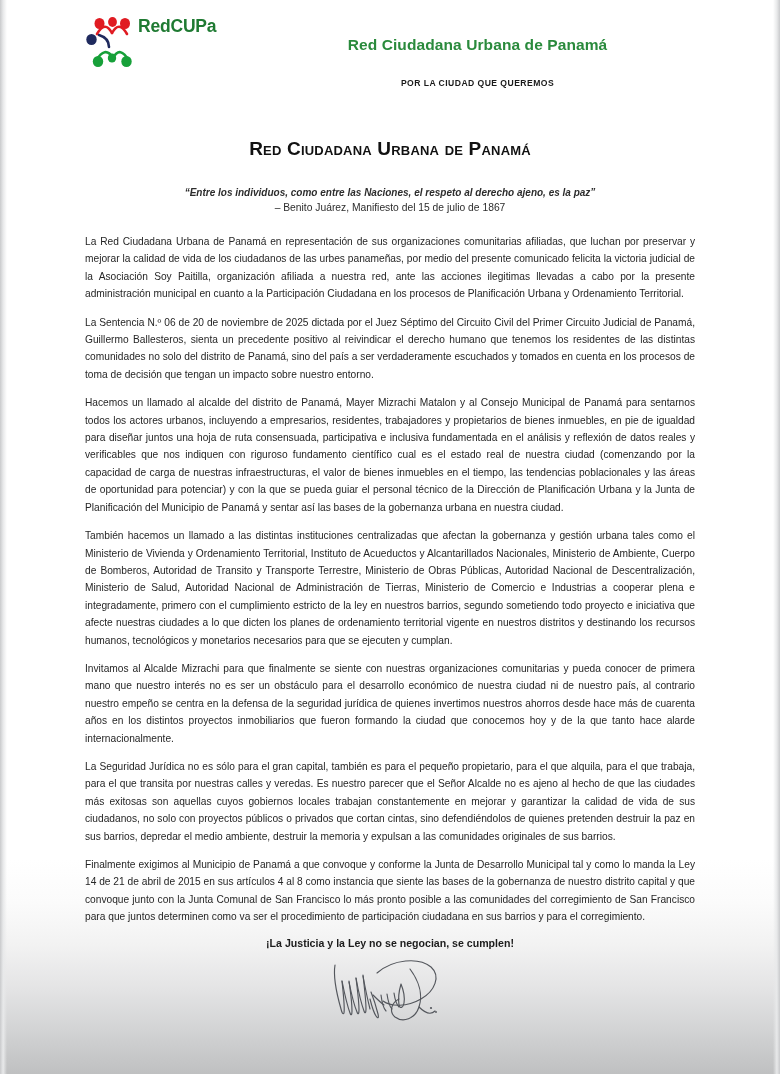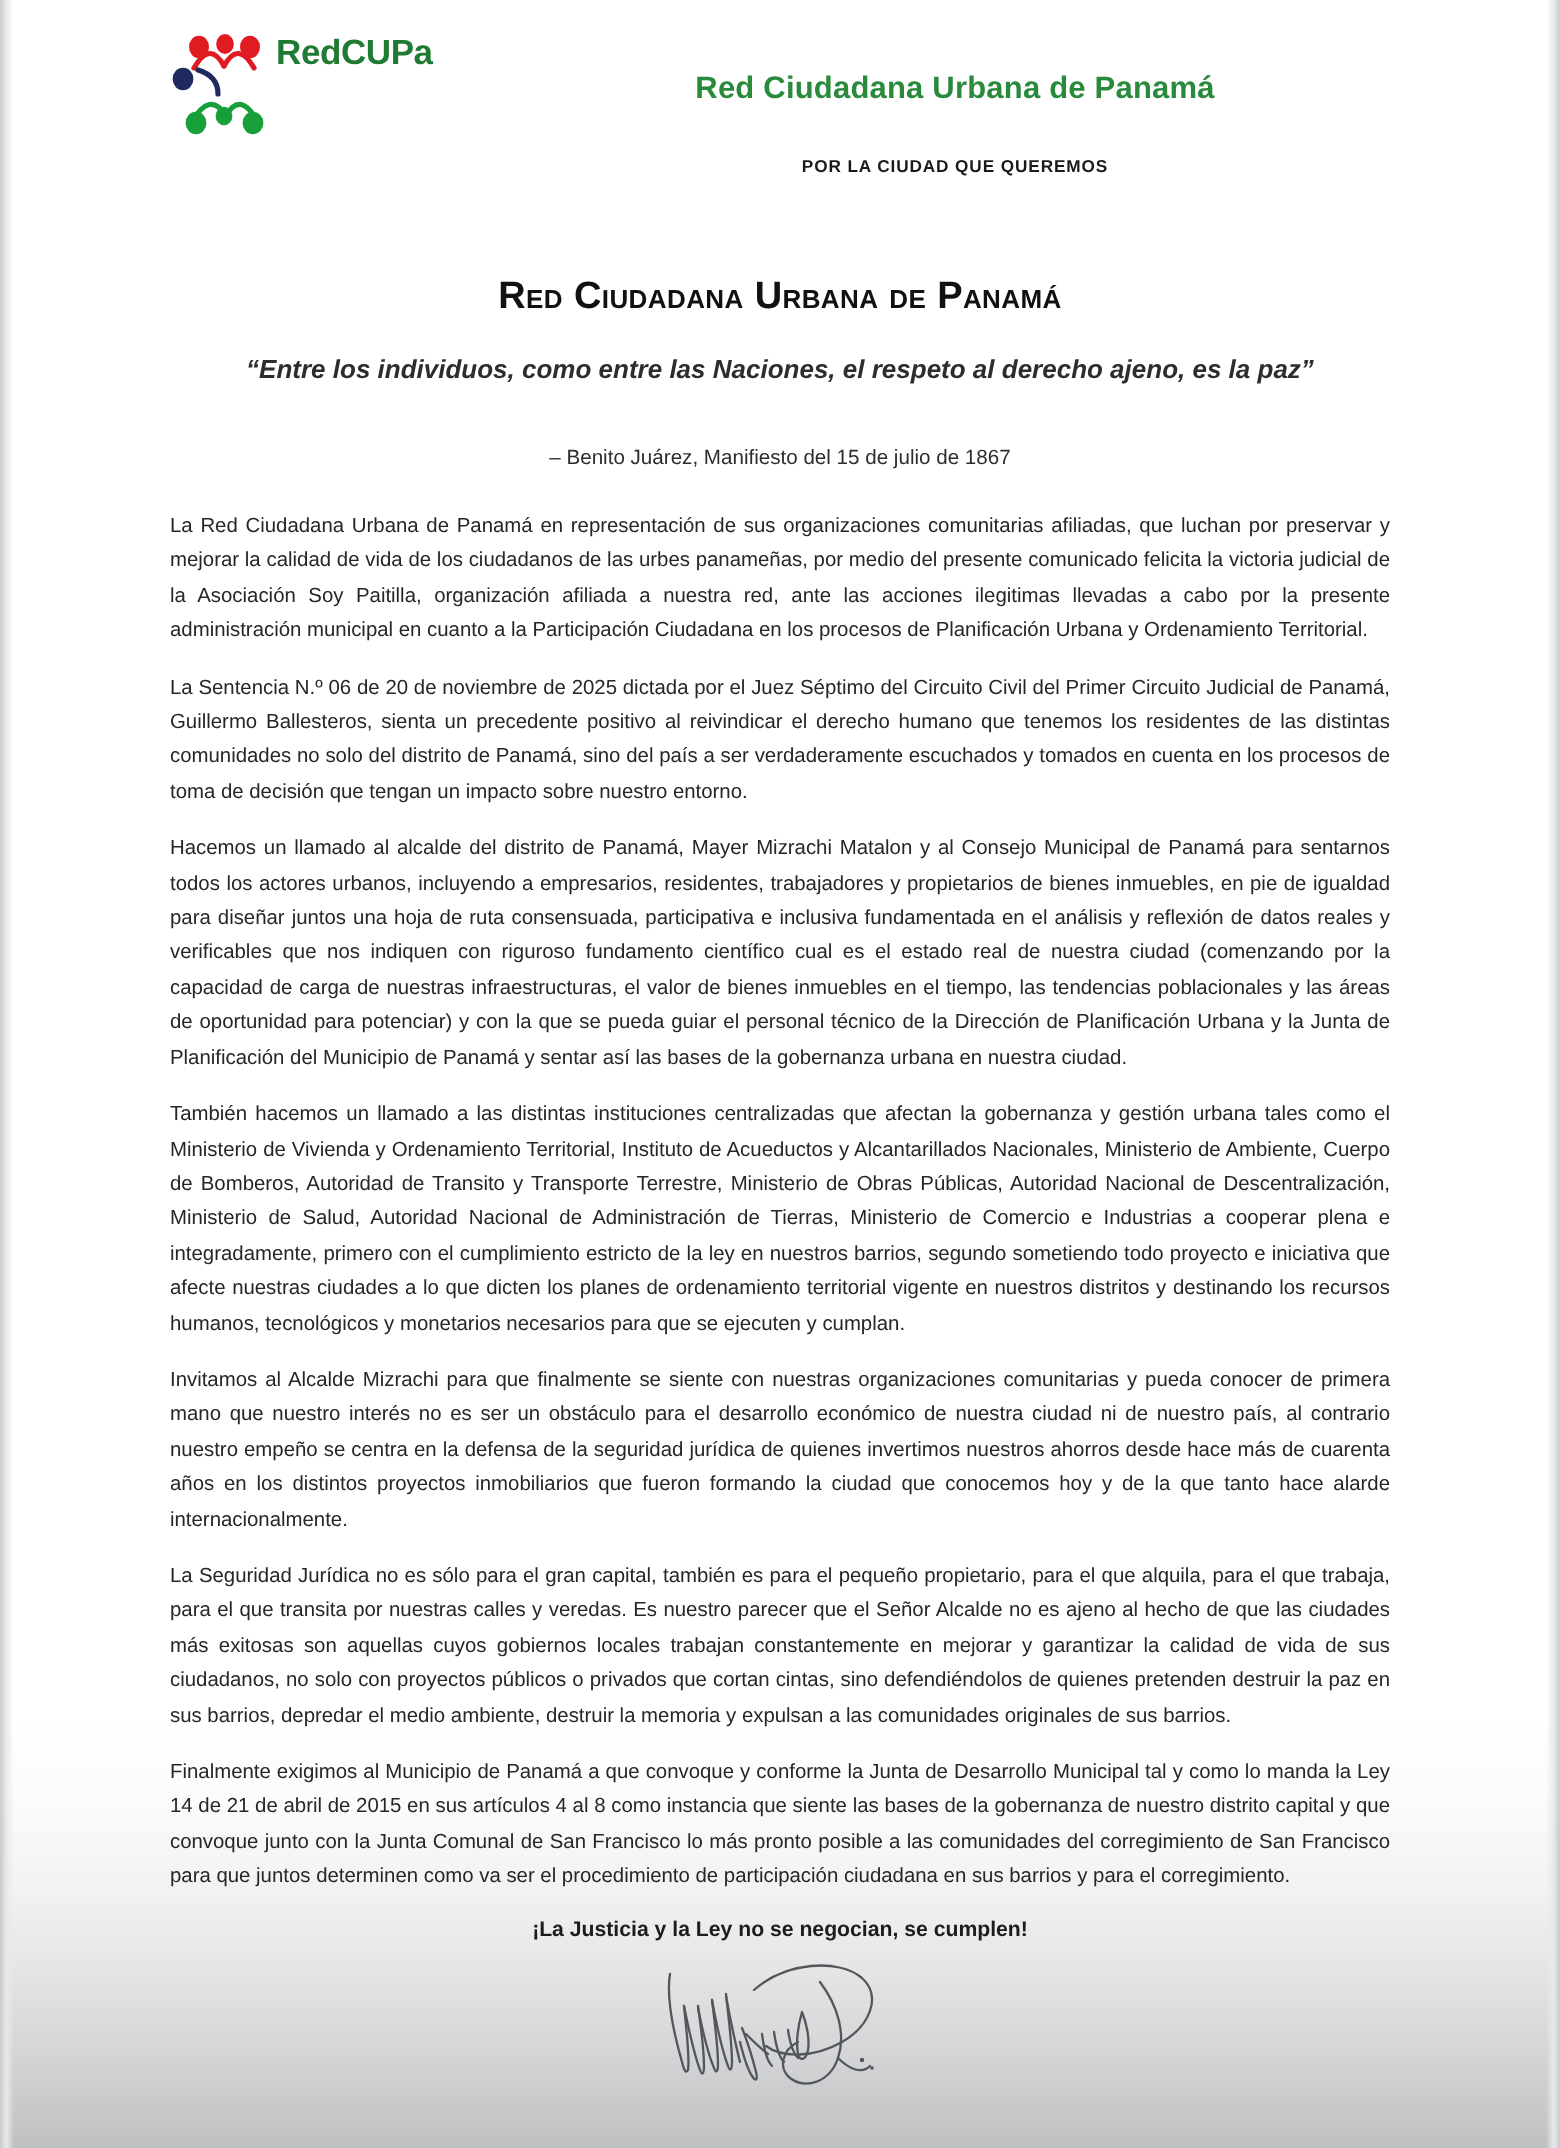--- a/index.html
+++ b/index.html
@@ -107,29 +107,29 @@
     margin-top: 22px;
     font-size: 19px;
     font-weight: bold;
     color: #111111;
     letter-spacing: 0.1px;
   }
 
   
   .quote {
     text-align: center;
-    margin-top: 17px;
-    font-size: 13px;
+    margin-top: 27px;
+    font-size: 10px;
     font-style: italic;
     font-weight: bold;
     color: #2d2d2d;
   }
   .quote-source {
     text-align: center;
-    margin-top: 32px;
+    margin-top: 4px;
     font-size: 10.3px;
     color: #2d2d2d;
   }
 
   
   .body-text { margin-top: 20px; }
   .body-text p {
     margin: 0 0 11px 0;
     font-size: 10.2px;
     line-height: 17.4px;

